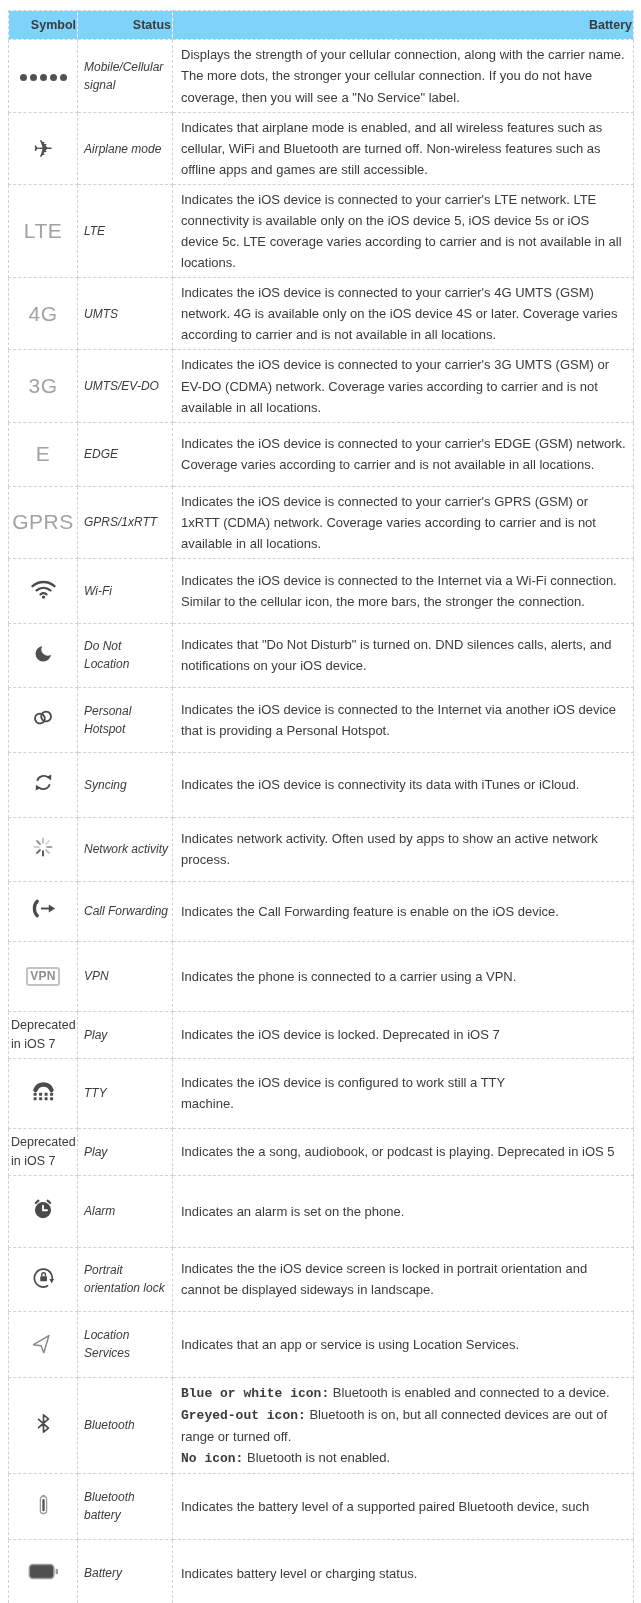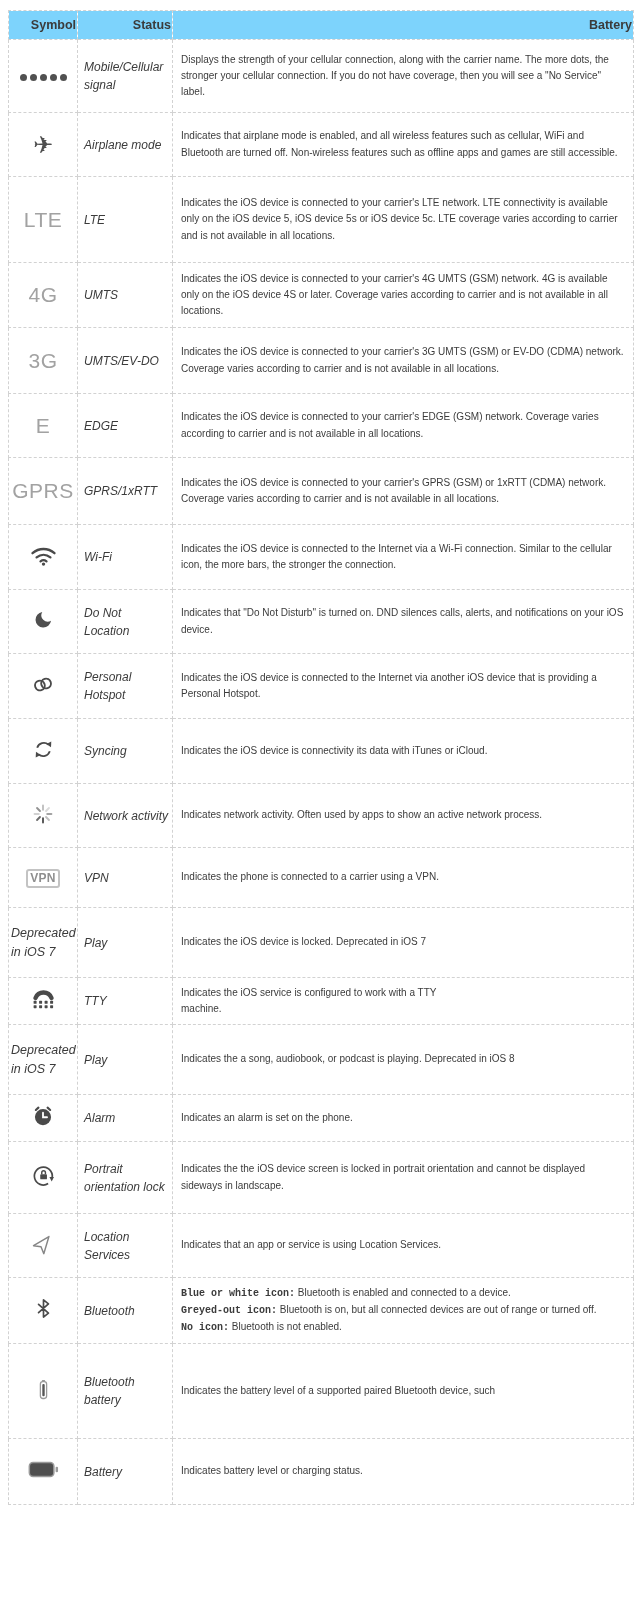--- a/index.html
+++ b/index.html
@@ -23,35 +23,34 @@
   thead th{
     height:26px;
     font-size:12.5px;
     font-weight:bold;
     text-align:right;
     color:#3b3b3b;
     background:#7dd3fc;
   }
   .symbol-cell{text-align:center;padding:2px 1px;}
   .status-cell{padding:2px 2px 2px 6px;font-size:12px;line-height:1.5;font-style:italic;}
-  .meaning-cell{padding:4px 6px 4px 8px;font-size:10px;line-height:1.62;}
+  .meaning-cell{padding:4px 6px 4px 8px;font-size:13px;line-height:1.62;}
   .m-line b{font-weight:bold;font-family:Liberation Mono, monospace;}
   .symbol-text{
     font-size:21px;
     color:#a2a2a2;
     letter-spacing:0.5px;
   }
   .note{
     display:block;
     font-size:12.5px;
     line-height:1.5;
     text-align:left;
     color:#3b3b3b;
     padding:0 1px;
-    font-style:italic;
   }
   .vpn-badge{
     display:inline-block;
     border:2px solid #c3c3c3;
     border-radius:3px;
     color:#8e8e8e;
     font-size:12px;
     font-weight:bold;
     padding:0 2px;
     line-height:15px;
@@ -223,20 +222,31 @@
                   <line x1="2.8" y1="12" x2="7.4" y2="12" opacity="0.25"></line>
                   <line x1="5.5" y1="5.5" x2="8.7" y2="8.7" opacity="0.6"></line>
                 </g>
               </svg></span></td>
           <td class="status-cell"><span>Network activity</span></td>
           <td class="meaning-cell">
             <div class="m-line"><span>Indicates network activity. Often used by apps to show an active network process.</span></div>
           </td>
         </tr>
         <tr>
+          <td class="symbol-cell"><span class="icon"><svg width="27" height="20" viewBox="0 0 28 20">
+                <path d="M7.5 2 C3.6 5.6 3.6 13.4 7.5 17" fill="none" stroke="#4a4a4a" stroke-width="3.4" stroke-linecap="round"></path>
+                <line x1="11.5" y1="9.5" x2="20.5" y2="9.5" stroke="#4a4a4a" stroke-width="2"></line>
+                <polygon points="19.5,5.4 26,9.5 19.5,13.6" fill="#4a4a4a"></polygon>
+              </svg></span></td>
+          <td class="status-cell"><span>Call Forwarding</span></td>
+          <td class="meaning-cell">
+            <div class="m-line"><span>Indicates the Call Forwarding feature is enable on the iOS device.</span></div>
+          </td>
+        </tr>
+        <tr>
           <td class="symbol-cell"><span class="vpn-badge">VPN</span></td>
           <td class="status-cell"><span>VPN</span></td>
           <td class="meaning-cell">
             <div class="m-line"><span>Indicates the phone is connected to a carrier using a VPN.</span></div>
           </td>
         </tr>
         <tr>
           <td class="symbol-cell">
             <span class="note">Deprecated in iOS 7</span>
           </td>
@@ -254,31 +264,31 @@
                   <rect x="13.6" y="10.8" width="3" height="3" rx="0.6"></rect>
                   <rect x="19.1" y="10.8" width="3" height="3" rx="0.6"></rect>
                   <rect x="2.6" y="15.2" width="3" height="3" rx="0.6"></rect>
                   <rect x="8.1" y="15.2" width="3" height="3" rx="0.6"></rect>
                   <rect x="13.6" y="15.2" width="3" height="3" rx="0.6"></rect>
                   <rect x="19.1" y="15.2" width="3" height="3" rx="0.6"></rect>
                 </g>
               </svg></span></td>
           <td class="status-cell"><span>TTY</span></td>
           <td class="meaning-cell">
-            <div class="m-line"><span>Indicates the iOS service is configured to work with a TTY</span></div>
+            <div class="m-line"><span>Indicates the iOS device is configured to work still a TTY</span></div>
             <div class="m-line"><span>machine.</span></div>
           </td>
         </tr>
         <tr>
           <td class="symbol-cell">
             <span class="note">Deprecated in iOS 7</span>
           </td>
           <td class="status-cell"><span>Play</span></td>
           <td class="meaning-cell">
-            <div class="m-line"><span>Indicates the a song, audiobook, or podcast is playing. Deprecated in iOS 8</span></div>
+            <div class="m-line"><span>Indicates the a song, audiobook, or podcast is playing. Deprecated in iOS 5</span></div>
           </td>
         </tr>
         <tr>
           <td class="symbol-cell"><span class="icon"><svg width="22" height="22" viewBox="0 0 24 24">
                 <g stroke="#4a4a4a" stroke-width="2.3" stroke-linecap="round">
                   <line x1="4.2" y1="5.4" x2="7" y2="2.9"></line>
                   <line x1="19.8" y1="5.4" x2="17" y2="2.9"></line>
                 </g>
                 <circle cx="12" cy="13.2" r="8.8" fill="#4a4a4a"></circle>
                 <path d="M12 8.4 V13.4 H16.4" stroke="#ffffff" stroke-width="2" fill="none" stroke-linecap="round"></path>

